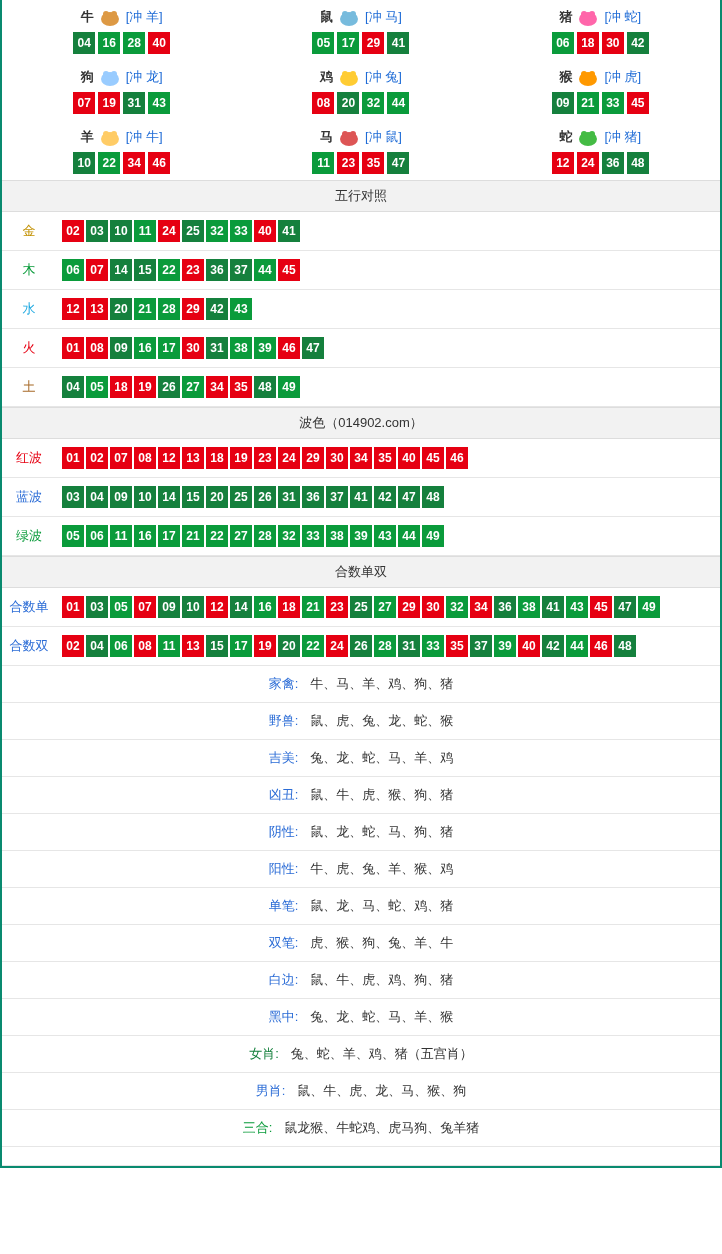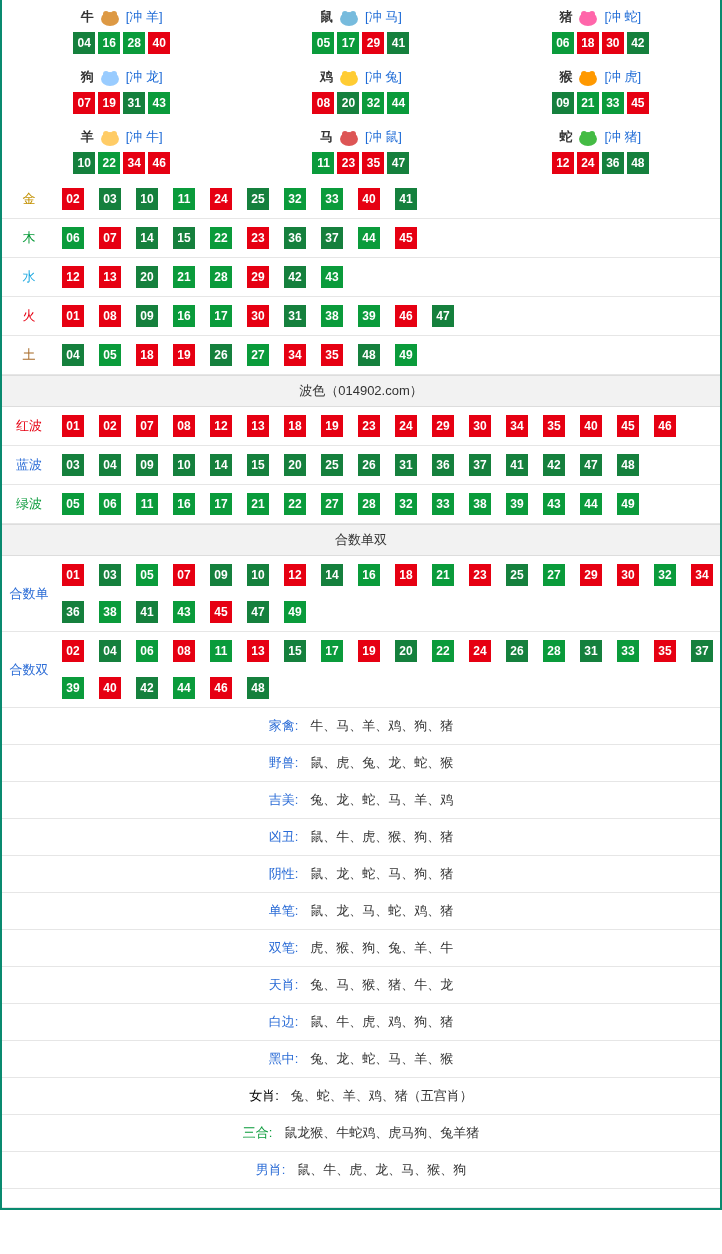--- a/index.html
+++ b/index.html
@@ -12,32 +12,32 @@
 .z-icon{width:28px;height:22px;display:inline-block}
 .z-conflict{color:#1e6bd6}
 .nums{display:flex;justify-content:center;gap:3px}
 .num{display:inline-block;width:22px;height:22px;line-height:22px;text-align:center;color:#fff;font-size:12px;font-weight:bold}
 .red{background:#e60012}
 .blue{background:#15803d}
 .green{background:#0a9b3b}
 .sec-title{background:#f2f2f2;border-top:1px solid #ddd;border-bottom:1px solid #ddd;text-align:center;padding:6px 0;color:#333;font-weight:normal}
 .row{display:flex;border-bottom:1px solid #e6e6e6;align-items:center}
 .row-label{width:54px;padding:8px 6px;text-align:center;flex-shrink:0}
-.row-nums{padding:8px 6px;display:flex;flex-wrap:wrap;gap:15px}
+.row-nums{padding:8px 6px;display:flex;flex-wrap:wrap;gap:2px}
 .lbl-gold{color:#c29000}
 .lbl-wood{color:#0a9b3b}
 .lbl-water{color:#1aa7e0}
 .lbl-fire{color:#e60012}
 .lbl-earth{color:#a86b2a}
 .lbl-red{color:#e60012}
 .lbl-blue{color:#2b6cd6}
 .lbl-green{color:#0a9b3b}
 .attr-row{border-bottom:1px solid #e6e6e6;text-align:center;padding:9px 6px;color:#333}
 .attr-label{color:#2b6cd6;margin-right:12px}
-.attr-label.red{background:none;color:#000000}
+.attr-label.red{background:none;color:#15803d}
 .attr-label.green{background:none;color:#0a9b3b}
 </style>
 </head>
 <body>
 <div class="wrap">
 
 <div class="zodiac-grid" id="zodiac-grid">
       <div class="zodiac-cell">
         <div class="z-head">
           <span class="z-name">牛</span>
@@ -186,20 +186,21 @@
         </div>
         <div class="nums">
           <span class="num red">12</span>
           <span class="num red">24</span>
           <span class="num blue">36</span>
           <span class="num blue">48</span>
         </div>
       </div>
     </div>
 
+<div class="sec-title">五行对照</div>
 <div id="wuxing-rows">
       <div class="row">
         <div class="row-label lbl-gold">金</div>
         <div class="row-nums">
           <span class="num red">02</span>
           <span class="num blue">03</span>
           <span class="num blue">10</span>
           <span class="num green">11</span>
           <span class="num red">24</span>
           <span class="num blue">25</span>
@@ -400,24 +401,24 @@
         </div>
       </div>
     </div>
 
 <div id="attr-rows">
       <div class="attr-row"><span class="attr-label ">家禽:</span><span>牛、马、羊、鸡、狗、猪</span></div>
       <div class="attr-row"><span class="attr-label ">野兽:</span><span>鼠、虎、兔、龙、蛇、猴</span></div>
       <div class="attr-row"><span class="attr-label ">吉美:</span><span>兔、龙、蛇、马、羊、鸡</span></div>
       <div class="attr-row"><span class="attr-label ">凶丑:</span><span>鼠、牛、虎、猴、狗、猪</span></div>
       <div class="attr-row"><span class="attr-label ">阴性:</span><span>鼠、龙、蛇、马、狗、猪</span></div>
+      <div class="attr-row"><span class="attr-label ">阳性:</span><span>牛、虎、兔、羊、猴、鸡</span></div>
       <div class="attr-row"><span class="attr-label ">单笔:</span><span>鼠、龙、马、蛇、鸡、猪</span></div>
       <div class="attr-row"><span class="attr-label ">双笔:</span><span>虎、猴、狗、兔、羊、牛</span></div>
-      <div class="attr-row"><span class="attr-label ">天肖:</span><span>兔、马、猴、猪、牛、龙</span></div>
       <div class="attr-row"><span class="attr-label ">白边:</span><span>鼠、牛、虎、鸡、狗、猪</span></div>
       <div class="attr-row"><span class="attr-label ">黑中:</span><span>兔、龙、蛇、马、羊、猴</span></div>
       <div class="attr-row"><span class="attr-label red">女肖:</span><span>兔、蛇、羊、鸡、猪（五宫肖）</span></div>
+      <div class="attr-row"><span class="attr-label ">男肖:</span><span>鼠、牛、虎、龙、马、猴、狗</span></div>
       <div class="attr-row"><span class="attr-label green">三合:</span><span>鼠龙猴、牛蛇鸡、虎马狗、兔羊猪</span></div>
-      <div class="attr-row"><span class="attr-label ">男肖:</span><span>鼠、牛、虎、龙、马、猴、狗</span></div>
       <div class="attr-row"></div>
     </div>
 
 </div>
 
 </body></html>

